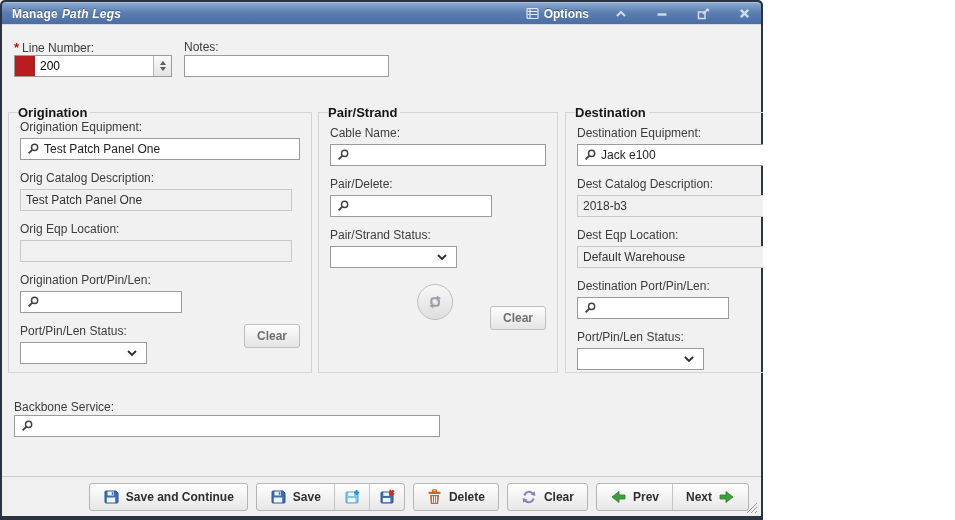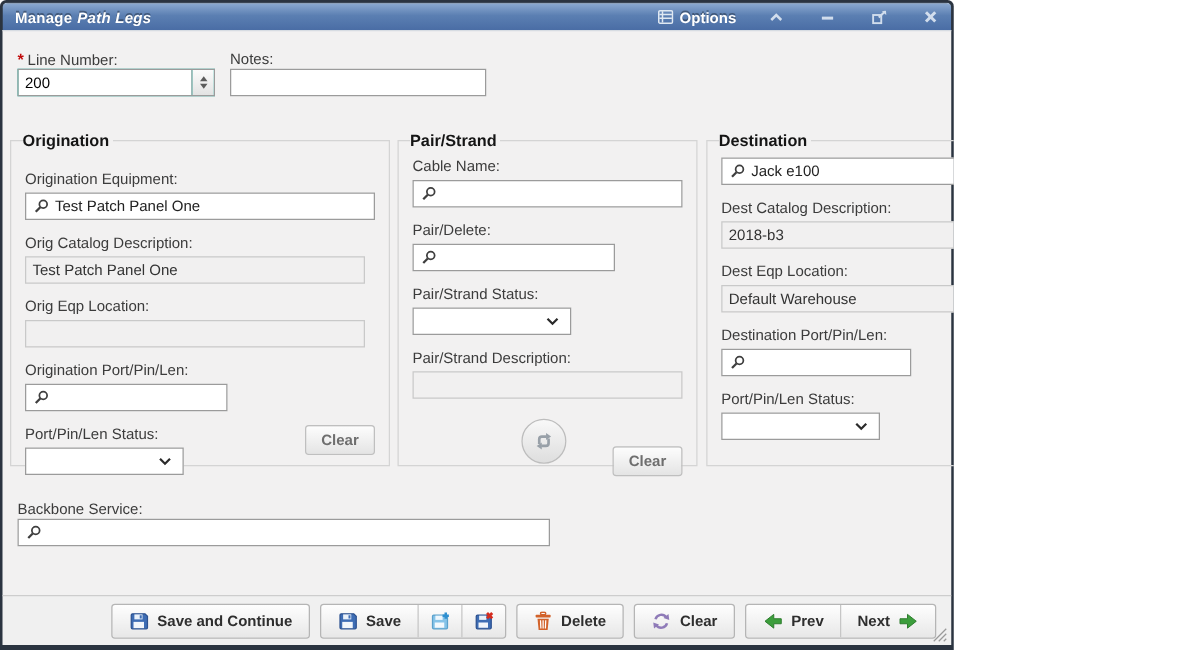--- a/index.html
+++ b/index.html
@@ -55,21 +55,21 @@
     height: 22px; background: #fff; border: 1px solid #9b9b9b;
     display: flex; align-items: center; padding-left: 5px;
   }
   .searchbox svg { flex: 0 0 auto; }
   .searchbox input {
     border: none; outline: none; flex: 1 1 auto; min-width: 0;
     height: 18px; font-size: 12px; color: #222; padding: 0 4px;
     background: transparent; font-family: inherit;
   }
 
-  .spinwrap { position: relative; height: 22px; background:#14b8a6; border:1px solid #9b9b9b; display:flex; }
+  .spinwrap { position: relative; height: 22px; background:#b91c1c; border:1px solid #9b9b9b; display:flex;padding-left:20px; }
   .spinwrap input { border:none; outline:none; flex:1; min-width:0; font-size:12px; padding:0 5px; font-family:inherit; }
   .spinbtn {
     flex: 0 0 18px; border-left: 1px solid #b5b5b5;
     background: linear-gradient(#fbfbfb, #e3e3e3);
     display:flex; flex-direction:column; align-items:center; justify-content:center; gap:2px;
     cursor:pointer;
   }
   .spinbtn i { width:0; height:0; border-left:3px solid transparent; border-right:3px solid transparent; display:block; }
   .spinbtn .up { border-bottom: 4px solid #5b5b5b; }
   .spinbtn .dn { border-top: 4px solid #5b5b5b; }
@@ -182,21 +182,21 @@
         <i class="dn"></i>
       </div>
     </div>
 
     <div class="flabel" style="position:absolute;left:182px;top:15px;">Notes:</div>
     <input class="tf" style="position: absolute; left: 182px; top: 30px; width: 205px;" value="">
 
     <fieldset style="left:6px;top:80px;width:302px;height:268px;">
       <legend>Origination</legend>
 
-      <div class="frow" style="margin-top:16px;">
+      <div class="frow" style="margin-top:0;">
         <span class="flabel">Origination Equipment:</span>
         <div class="searchbox" style="width:280px;">
           <svg width="14" height="14" viewBox="0 0 14 14">
             <circle cx="8.6" cy="5.4" r="3.1" fill="none" stroke="#3f3f3f" stroke-width="1.4"></circle>
             <line x1="6.2" y1="7.8" x2="2.6" y2="11.4" stroke="#3f3f3f" stroke-width="1.9"></line>
           </svg>
           <input value="Test Patch Panel One" style="">
         </div>
       </div>
 
@@ -261,42 +261,39 @@
 
       <div class="frow">
         <span class="flabel">Pair/Strand Status:</span>
         <div class="combo" style="width:127px;">
           <svg width="12" height="8" viewBox="0 0 12 8">
             <polyline points="2,2 6,6 10,2" fill="none" stroke="#2b2b2b" stroke-width="1.8"></polyline>
           </svg>
         </div>
       </div>
 
-      <div class="frow">
-        <span class="flabel">Pair/Strand Description:</span>
-        <input class="tf ro" style="width: 216px;" readonly="" value="">
-      </div>
 
       <div class="swaprow">
         <div class="swap-btn">
           <svg width="18" height="16" viewBox="0 0 16 15">
             <path d="M4.5 9.5 v-3.5 a2 2 0 0 1 2 -2 h3.5" fill="none" stroke="#98a0a8" stroke-width="2"></path>
             <polygon points="9.6,1.4 13.4,4 9.6,6.6" fill="#98a0a8"></polygon>
             <path d="M11.5 5.5 v3.5 a2 2 0 0 1 -2 2 h-3.5" fill="none" stroke="#98a0a8" stroke-width="2"></path>
             <polygon points="6.4,8.4 2.6,11 6.4,13.6" fill="#98a0a8"></polygon>
           </svg>
         </div>
         <button class="btn-clear">Clear</button>
       </div>
     </fieldset>
 
     <fieldset style="left:563px;top:80px;width:289px;height:268px;">
       <legend>Destination</legend>
 
       <div class="frow" style="margin-top:6px;">
+        <span class="flabel">Destination Equipment:</span>
         <div class="searchbox" style="width:266px;">
           <svg width="14" height="14" viewBox="0 0 14 14">
             <circle cx="8.6" cy="5.4" r="3.1" fill="none" stroke="#3f3f3f" stroke-width="1.4"></circle>
             <line x1="6.2" y1="7.8" x2="2.6" y2="11.4" stroke="#3f3f3f" stroke-width="1.9"></line>
           </svg>
           <input value="Jack e100" style="">
         </div>
       </div>
 
       <div class="frow">

